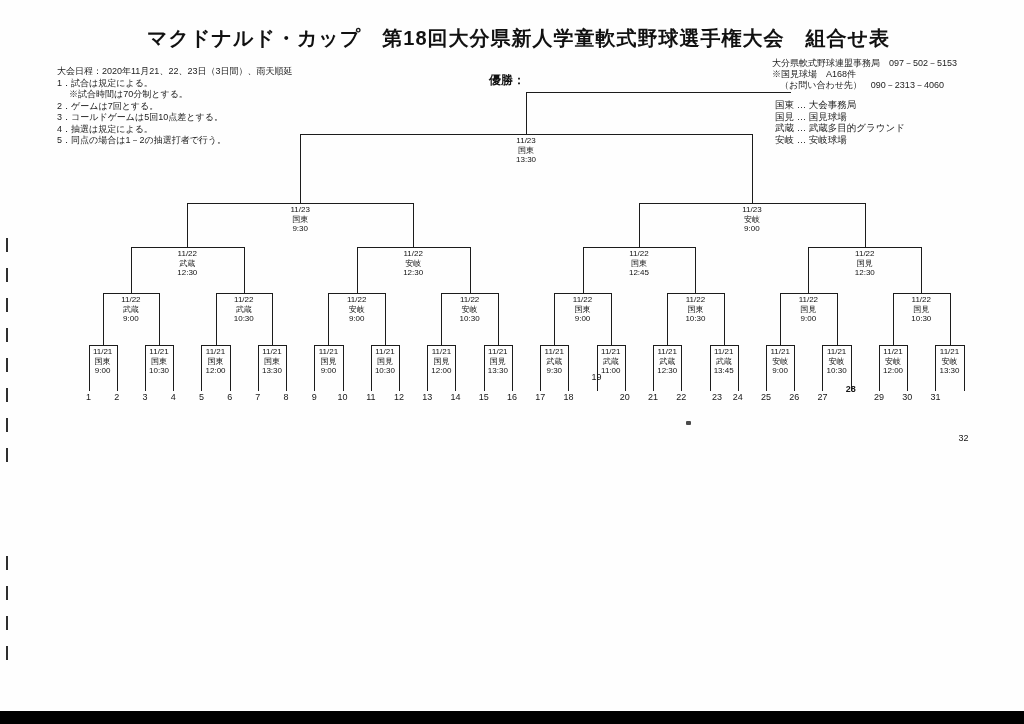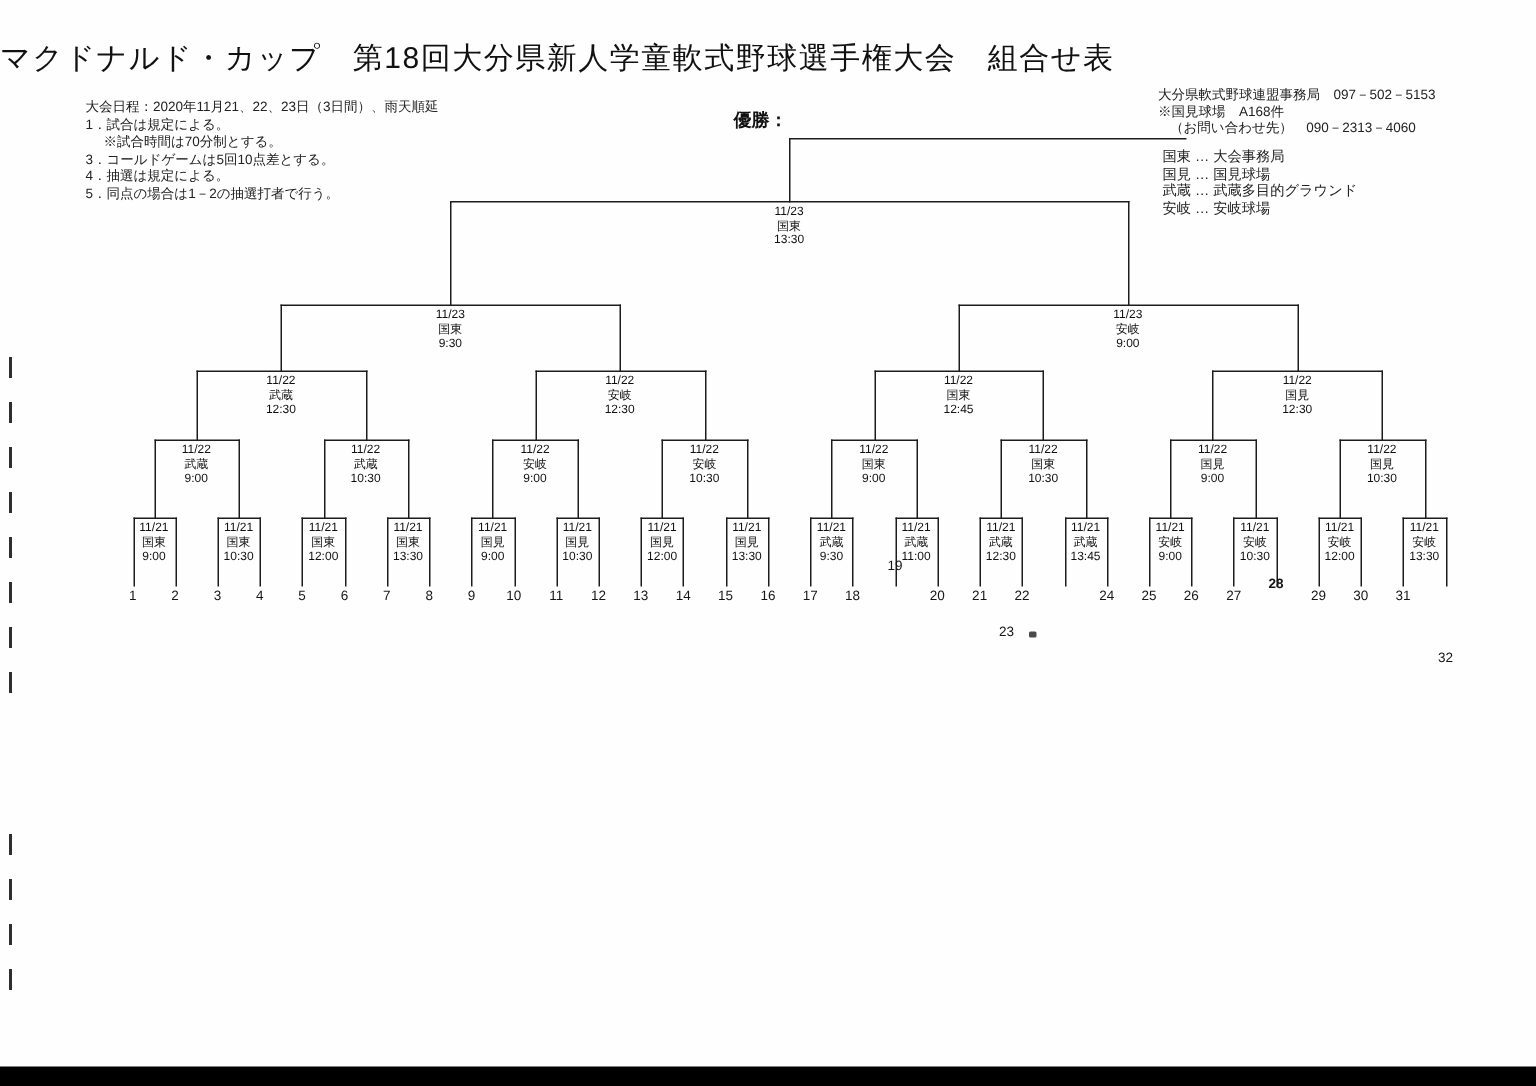--- a/index.html
+++ b/index.html
@@ -1,19 +1,19 @@
 <!DOCTYPE html>
 <html><head>
 <meta charset="utf-8">
 <style>
   html,body{margin:0;padding:0;background:#e8e8e8;}
   #page{position:relative;width:1024px;height:724px;background:#fefefe;overflow:hidden;
         font-family:"Liberation Sans",sans-serif;color:#161616;}
-  #title{position:absolute;left:0;top:25px;width:890px;text-align:left;
-         font-size:20px;font-weight:400;letter-spacing:1px;color:#111;}
+  #title{position:absolute;left:0;top:25px;width:890px;text-align:right;
+         font-size:20px;font-weight:700;letter-spacing:1px;color:#111;}
   #notes{position:absolute;left:57px;top:66px;width:260px;font-size:9px;line-height:11.5px;color:#222;}
   #notes div:nth-child(3){padding-left:12px;}
   #contact{position:absolute;left:772px;top:58px;width:245px;font-size:9px;line-height:11px;color:#222;}
   #contact div:nth-child(3){padding-left:8px;}
   #venues{position:absolute;left:775px;top:99px;width:230px;font-size:9.5px;line-height:11.5px;color:#222;}
   #champ-label{position:absolute;left:489px;top:72px;font-size:12px;font-weight:600;color:#111;}
   .bl{position:absolute;background:#1c1c1c;}
   .mlabel{position:absolute;width:40px;text-align:center;font-size:8px;line-height:9.5px;color:#101010;}
   .slotnum{position:absolute;width:18px;text-align:center;font-size:9px;color:#161616;}
   .artifact{position:absolute;background:#2e2e2e;}
@@ -23,20 +23,21 @@
 </head>
 <body>
 
 <div id="page">
   <div id="title">マクドナルド・カップ　第18回大分県新人学童軟式野球選手権大会　組合せ表</div>
 
   <div id="notes">
       <div>大会日程：2020年11月21、22、23日（3日間）、雨天順延</div>
       <div>1．試合は規定による。</div>
       <div>※試合時間は70分制とする。</div>
+      <div>2．ゲームは7回とする。</div>
       <div>3．コールドゲームは5回10点差とする。</div>
       <div>4．抽選は規定による。</div>
       <div>5．同点の場合は1－2の抽選打者で行う。</div>
     </div>
 
   <div id="contact">
       <div>大分県軟式野球連盟事務局　097－502－5153</div>
       <div>※国見球場　A168件</div>
       <div>（お問い合わせ先）　090－2313－4060</div>
     </div>
@@ -89,21 +90,21 @@
       <div class="slotnum" style="left: 559.41px; top: 392px;">18</div>
       <div class="bl" style="left: 596.64px; top: 345px; width: 1px; height: 46px;"></div>
       <div class="slotnum" style="left: 587.64px; top: 372px;">19</div>
       <div class="bl" style="left: 624.87px; top: 345px; width: 1px; height: 46px;"></div>
       <div class="slotnum" style="left: 615.87px; top: 392px;">20</div>
       <div class="bl" style="left: 653.1px; top: 345px; width: 1px; height: 46px;"></div>
       <div class="slotnum" style="left: 644.1px; top: 392px;">21</div>
       <div class="bl" style="left: 681.33px; top: 345px; width: 1px; height: 46px;"></div>
       <div class="slotnum" style="left: 672.33px; top: 392px;">22</div>
       <div class="bl" style="left: 709.56px; top: 345px; width: 1px; height: 46px;"></div>
-      <div class="slotnum" style="left: 662px; top: 392px; margin-top: 24px;">23</div>
+      <div class="slotnum" style="left: 708px; top: 392px;">23</div>
       <div class="bl" style="left: 737.79px; top: 345px; width: 1px; height: 46px;"></div>
       <div class="slotnum" style="left: 728.79px; top: 392px;">24</div>
       <div class="bl" style="left: 766.02px; top: 345px; width: 1px; height: 46px;"></div>
       <div class="slotnum" style="left: 757.02px; top: 392px;">25</div>
       <div class="bl" style="left: 794.25px; top: 345px; width: 1px; height: 46px;"></div>
       <div class="slotnum" style="left: 785.25px; top: 392px;">26</div>
       <div class="bl" style="left: 822.48px; top: 345px; width: 1px; height: 46px;"></div>
       <div class="slotnum" style="left: 813.48px; top: 392px;">27</div>
       <div class="bl" style="left: 850.71px; top: 345px; width: 1px; height: 46px;"></div>
       <div class="slotnum" style="left: 841.71px; top: 384px; font-weight: bold;">28</div>

